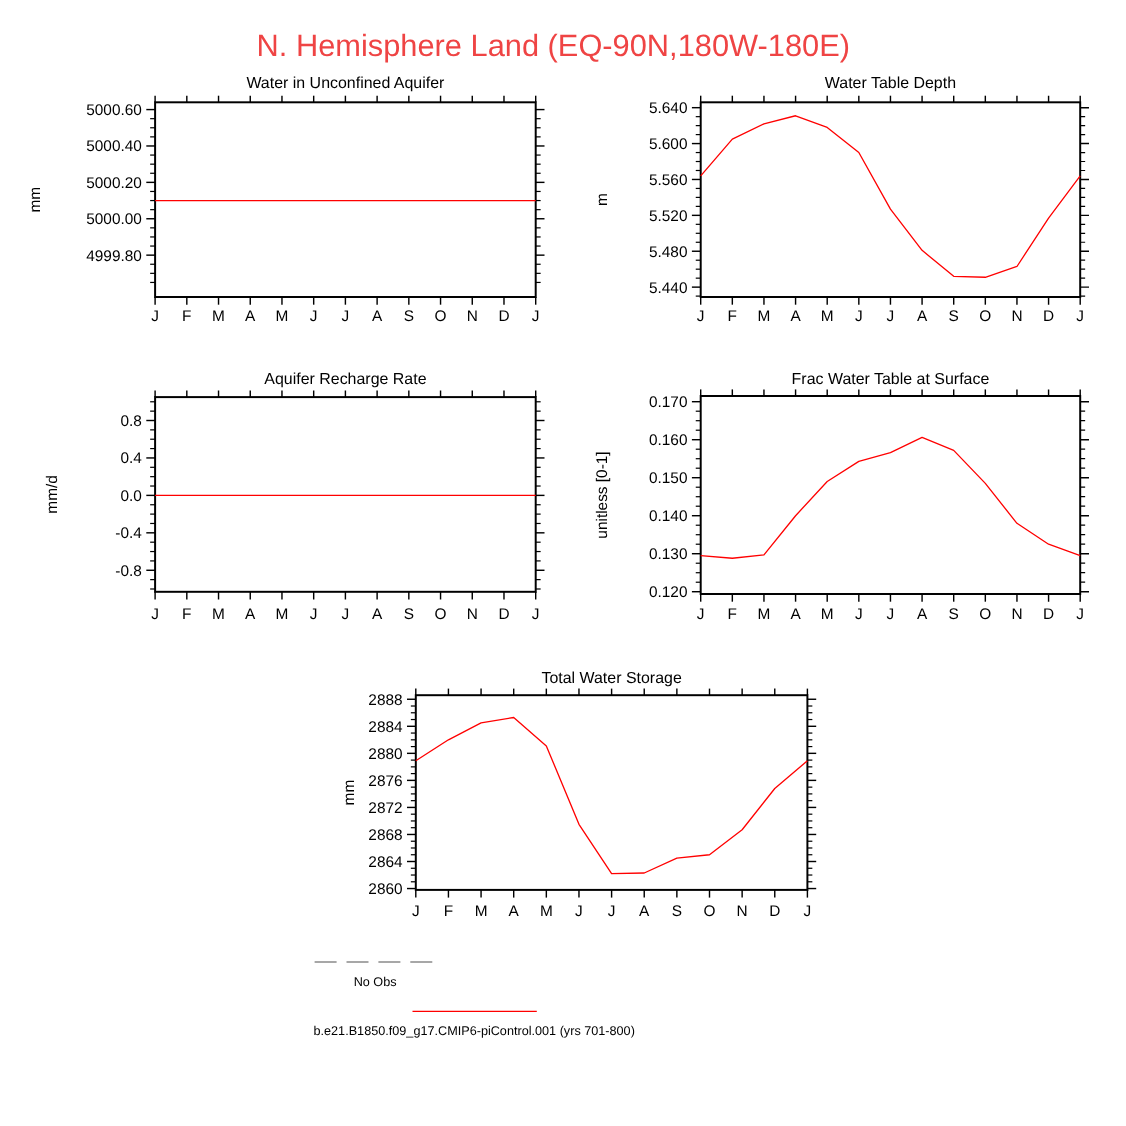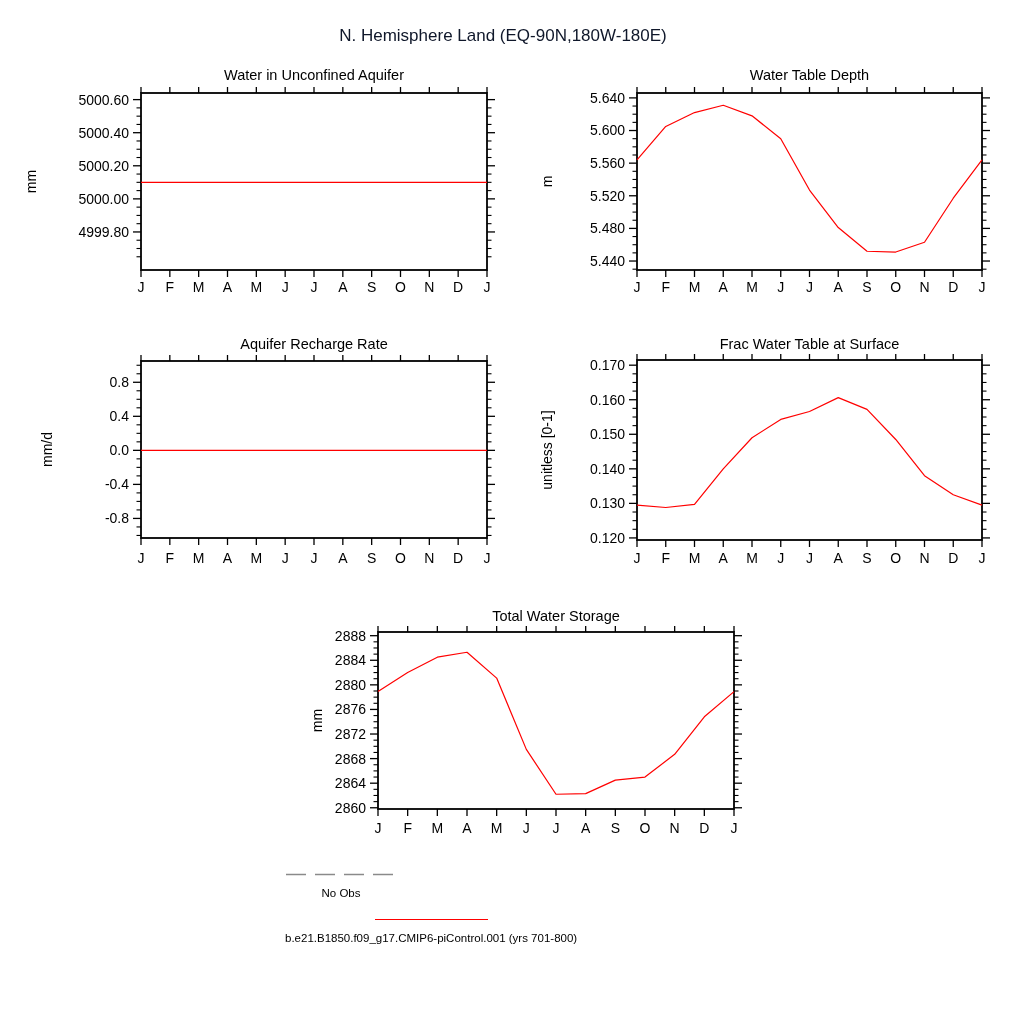--- a/index.html
+++ b/index.html
@@ -15,23 +15,23 @@
     font-family: "Liberation Sans", sans-serif;
     color: #000;
     overflow: hidden;
   }
   .main-title {
     position: absolute;
     top: 26px;
     left: 0;
     width: 1006px;
     text-align: center;
-    font-size: 17px;
+    font-size: 28px;
     letter-spacing: 0px;
-    color: #0f172a;
+    color: #ef4444;
   }
   #figure-svg {
     position: absolute;
     top: 0;
     left: 0;
   }
   #figure-svg text, .canvas svg text {
     font-family: "Liberation Sans", sans-serif;
     fill: #000000;
   }

